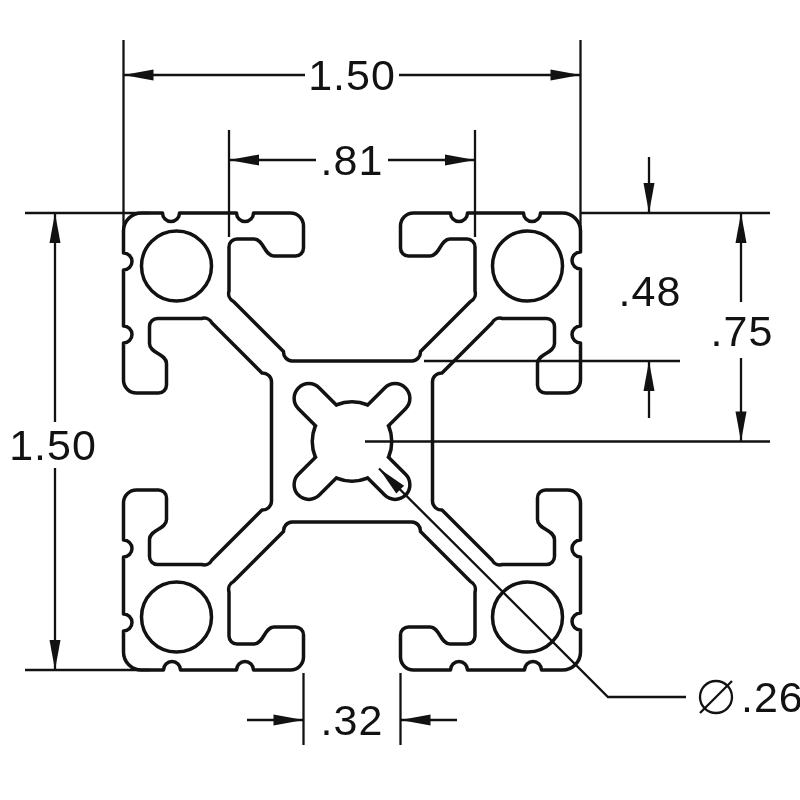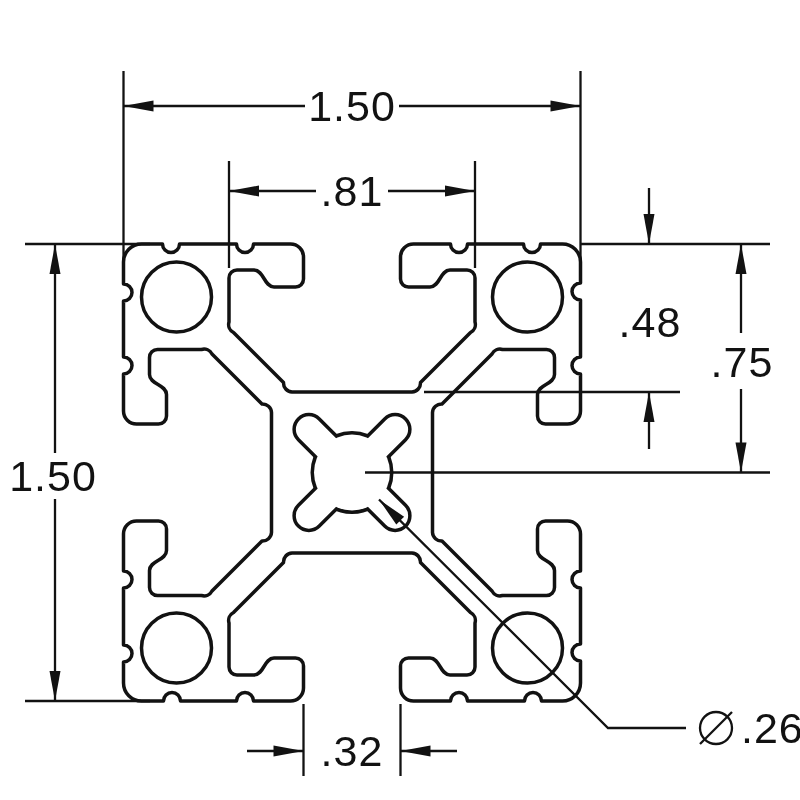--- a/index.html
+++ b/index.html
@@ -7,21 +7,20 @@
     padding: 0;
     background: #ffffff;
     width: 800px;
     height: 800px;
     overflow: hidden;
   }
   .canvas-wrap {
     width: 800px;
     height: 564px;
     background: #ffffff;
-    margin-top: 31px;
   }
   svg { display: block; }
   .profile-stroke {
     fill: none;
     stroke: #121212;
     stroke-width: 3.5;
     stroke-linejoin: round;
     stroke-linecap: round;
   }
   .bore-shape {

